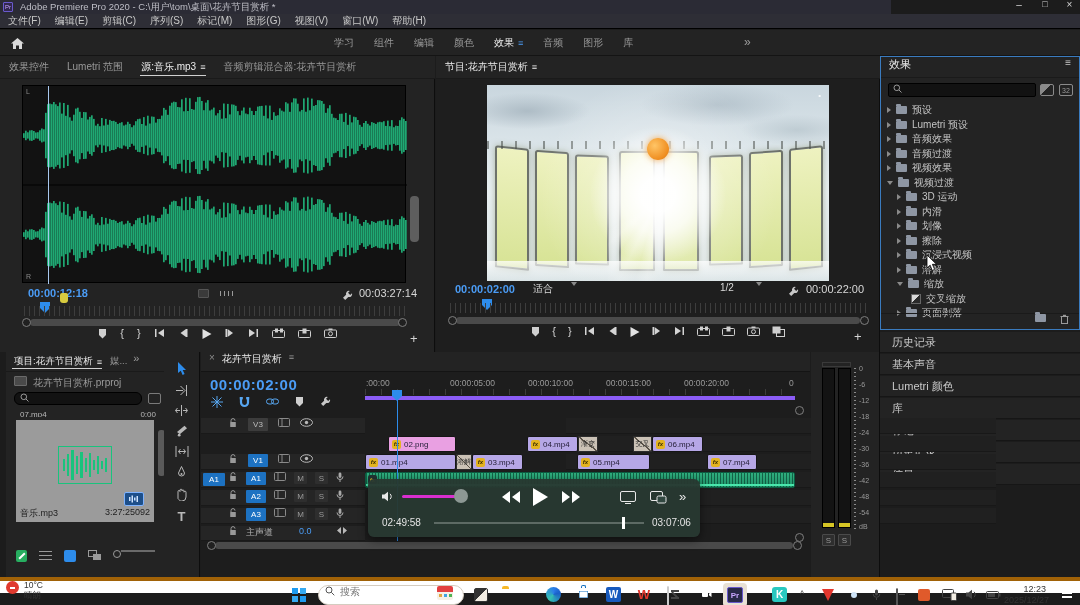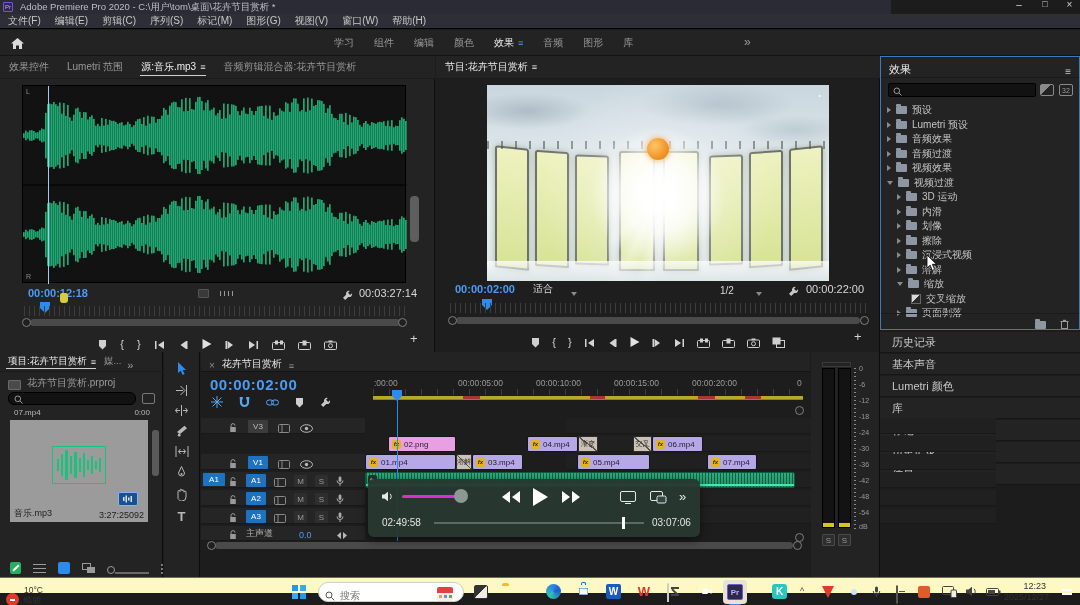--- a/index.html
+++ b/index.html
@@ -1,19 +1,19 @@
 <!DOCTYPE html>
 <html><head>
 <meta charset="utf-8">
 <style>
 *{margin:0;padding:0;box-sizing:border-box}
 html,body{background:#000}
 #screen{position:relative;width:1080px;height:605px;background:#1c1c1c;font-family:"Liberation Sans","DejaVu Sans",sans-serif;overflow:hidden;color:#c8c8c8}
 .p{position:absolute}
-.f{display:flex;align-items:flex-end}.t10{font-size:10px}
+.f{display:flex;align-items:flex-start}.t10{font-size:10px}
 .gray{color:#9c9c9c}.lite{color:#d8d8d8}.blue{color:#4b9cf5}
 .tab{font-size:10px;color:#989898;display:flex;align-items:center;gap:4px;padding:0 9px;height:100%}
 .tab.on{color:#ececec}
 .underline{position:absolute;bottom:2px;height:1px;background:#d0d0d0}
 .chev{width:0;height:0;border-left:4px solid #8a8a8a;border-top:3.5px solid transparent;border-bottom:3.5px solid transparent}
 .chevd{width:0;height:0;border-top:4px solid #8a8a8a;border-left:3.5px solid transparent;border-right:3.5px solid transparent}
 .folder{width:11px;height:8px;background:#8e96a3;border-radius:1px;position:relative;flex:none}
 .folder::before{content:"";position:absolute;top:-2px;left:0;width:5px;height:2px;background:#8e96a3;border-radius:1px 1px 0 0}
 .trow{position:absolute;left:881px;width:196px;height:14px;display:flex;align-items:center;gap:5px;font-size:10px;color:#c4c4c4}
 .sideitem{position:absolute;left:880px;width:200px;height:21px;display:flex;align-items:center;padding-left:12px;font-size:11px;color:#c8c8c8;background:#232323;border-bottom:1px solid #161616}
@@ -764,21 +764,21 @@
   <div class="sideitem" style="top:420px">
       <span>标记</span>
     </div>
   <div class="sideitem" style="top:442px">
       <span>历史记录</span>
     </div>
   <div class="sideitem" style="top:464px">
       <span>信息</span>
     </div>
 
-  <div class="p" style="left:0;top:352px;width:163px;height:225px;background:#232323;border-right:1px solid #0d0d0d">
+  <div class="p" style="left:6px;top:352px;width:163px;height:225px;background:#232323;border-right:1px solid #0d0d0d">
     <div class="p f" style="left:0;top:0;width:163px;height:20px;border-bottom:1px solid #1a1a1a">
       <span class="tab on" style="position:relative;padding:0 4px 0 8px;font-size:9.5px">
           <span>项目:花卉节目赏析</span>
           <span style="font-size:9px">≡</span>
           <span class="underline" style="left:6px;right:4px"></span>
         </span>
       <span class="tab" style="padding:0 4px;font-size:9.5px">媒...</span>
       <span class="gray" style="font-size:11px;margin-left:2px">»</span>
     </div>
     <div class="p f" style="left:8px;top:24px;gap:6px">
@@ -919,21 +919,21 @@
           <rect x="5.5" y="3" width="7" height="5" rx="2.5" fill="none" stroke="#57a6f0"></rect>
         </svg>
       <svg width="9" height="11">
           <path d="M1 1h7v6l-3.5 3.5L1 7z" fill="#cfcfcf"></path>
         </svg>
       <svg width="11" height="11" viewBox="0 0 11 11">
           <path d="M7.8 1a2.9 2.9 0 0 0-3.7 3.7L1 7.8 3.2 10l3.1-3.1A2.9 2.9 0 0 0 10 3.2L8.2 5 6 2.8z" fill="#c8c8c8"></path>
         </svg>
     </div>
 
-    <div class="p" style="left:172px;top:22px;width:430px;height:26px;overflow:hidden;border-bottom:1px solid #8b5cf6">
+    <div class="p" style="left:164px;top:22px;width:430px;height:26px;overflow:hidden;border-bottom:4px solid #8b5cf6">
       <span class="p" style="left:1px;top:4px;font-size:8.5px;color:#9a9a9a">:00:00</span>
       <span class="p" style="left:85px;top:4px;font-size:8.5px;color:#9a9a9a">00:00:05:00</span>
       <span class="p" style="left:163px;top:4px;font-size:8.5px;color:#9a9a9a">00:00:10:00</span>
       <span class="p" style="left:241px;top:4px;font-size:8.5px;color:#9a9a9a">00:00:15:00</span>
       <span class="p" style="left:319px;top:4px;font-size:8.5px;color:#9a9a9a">00:00:20:00</span>
       <span class="p" style="left:424px;top:4px;font-size:8.5px;color:#9a9a9a">0</span>
       <div class="p" style="left:0;top:15px;width:430px;height:6px;background:repeating-linear-gradient(90deg,#3c3c3c 0 1px,rgba(0,0,0,0) 1px 16px)"></div>
 
       <div class="p" style="left:0;top:22px;width:430px;height:3px;background:#b9a82a"></div>
       <div class="p" style="left:90px;top:22px;width:17px;height:3px;background:#a33"></div>
@@ -1148,21 +1148,21 @@
     <span class="p" style="left:48px;top:93px;font-size:7px;color:#9a9a9a">-30</span>
     <span class="p" style="left:48px;top:109px;font-size:7px;color:#9a9a9a">-36</span>
     <span class="p" style="left:48px;top:125px;font-size:7px;color:#9a9a9a">-42</span>
     <span class="p" style="left:48px;top:141px;font-size:7px;color:#9a9a9a">-48</span>
     <span class="p" style="left:48px;top:157px;font-size:7px;color:#9a9a9a">-54</span>
     <span class="p" style="left:48px;top:171px;font-size:7px;color:#9a9a9a">dB</span>
     <span class="p ms" style="left:11px;top:182px;width:13px;height:12px;border:1px solid #4a4a4a">S</span>
     <span class="p ms" style="left:27px;top:182px;width:13px;height:12px;border:1px solid #4a4a4a">S</span>
   </div>
 
-  <div class="p" style="left:0;top:577px;width:1080px;height:16px;background:#fef9c3;border-top:1px solid #a16207;color:#333">
+  <div class="p" style="left:0;top:577px;width:1080px;height:16px;background:#ffffff;border-top:4px solid #a16207;color:#333">
     
     <div class="p f" style="left:6px;top:0;height:28px;gap:5px">
       <span style="width:13px;height:13px;border-radius:50%;background:#e03a2f;display:inline-block;position:relative">
           <i style="position:absolute;left:4px;top:5.5px;width:5px;height:2px;background:#fff"></i>
         </span>
       <span style="display:flex;flex-direction:column;line-height:1.15">
         <span style="font-size:8.5px">10°C</span>
         <span style="font-size:8.5px">晴朗</span>
       </span>
     </div>

